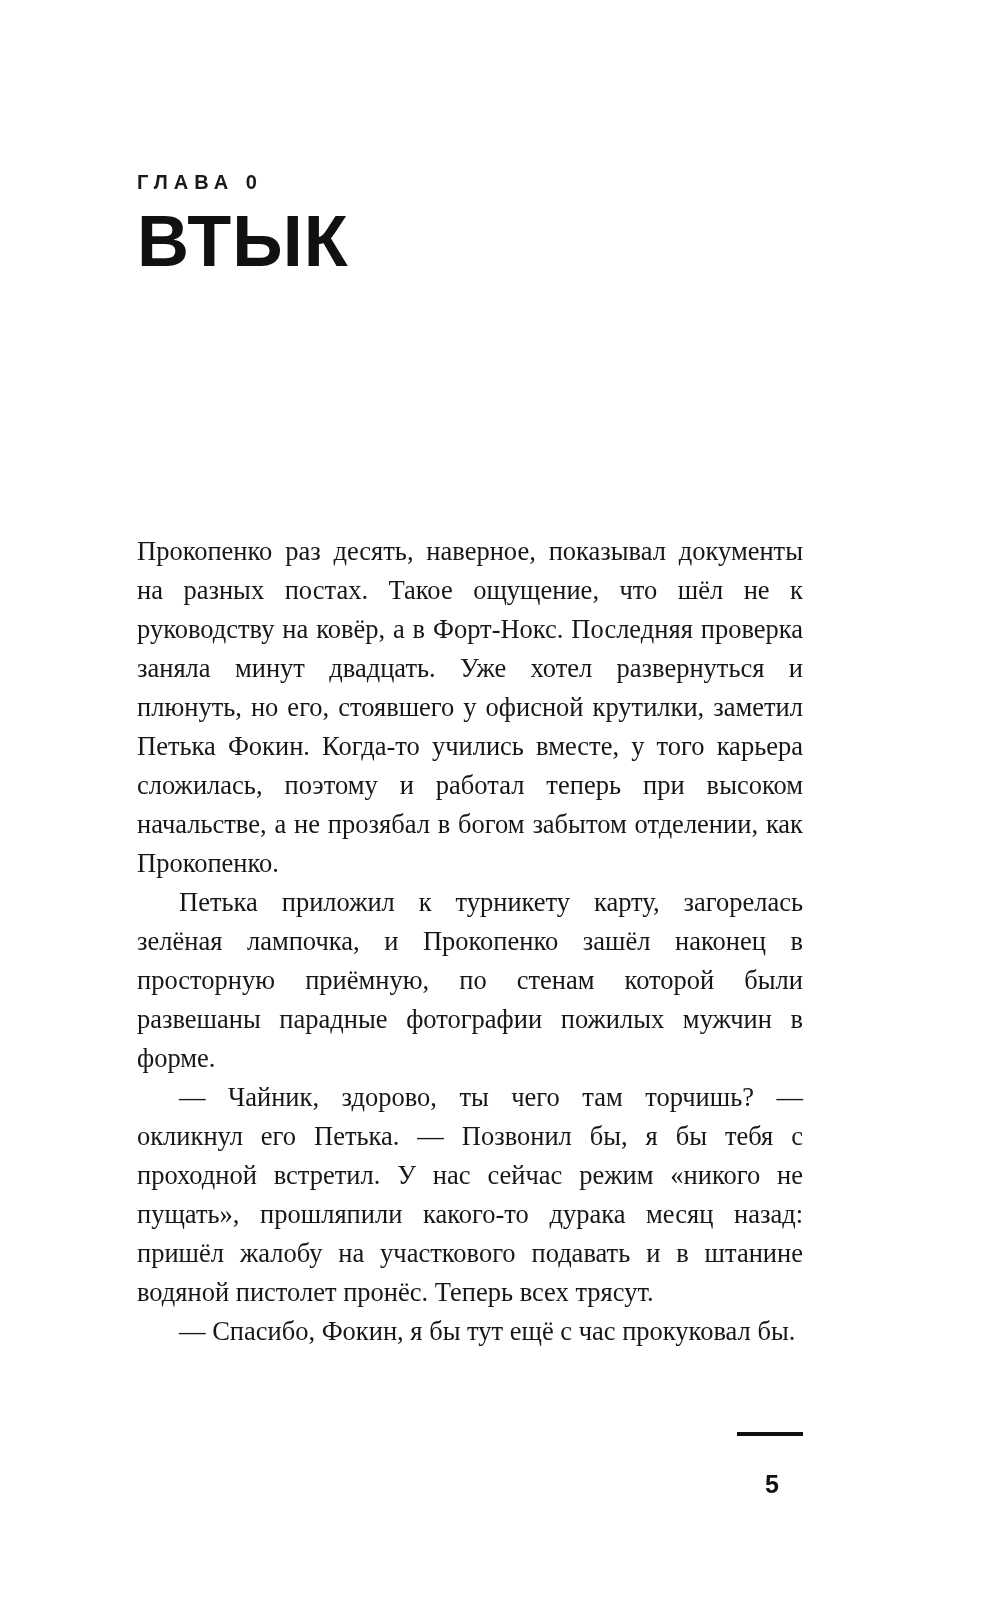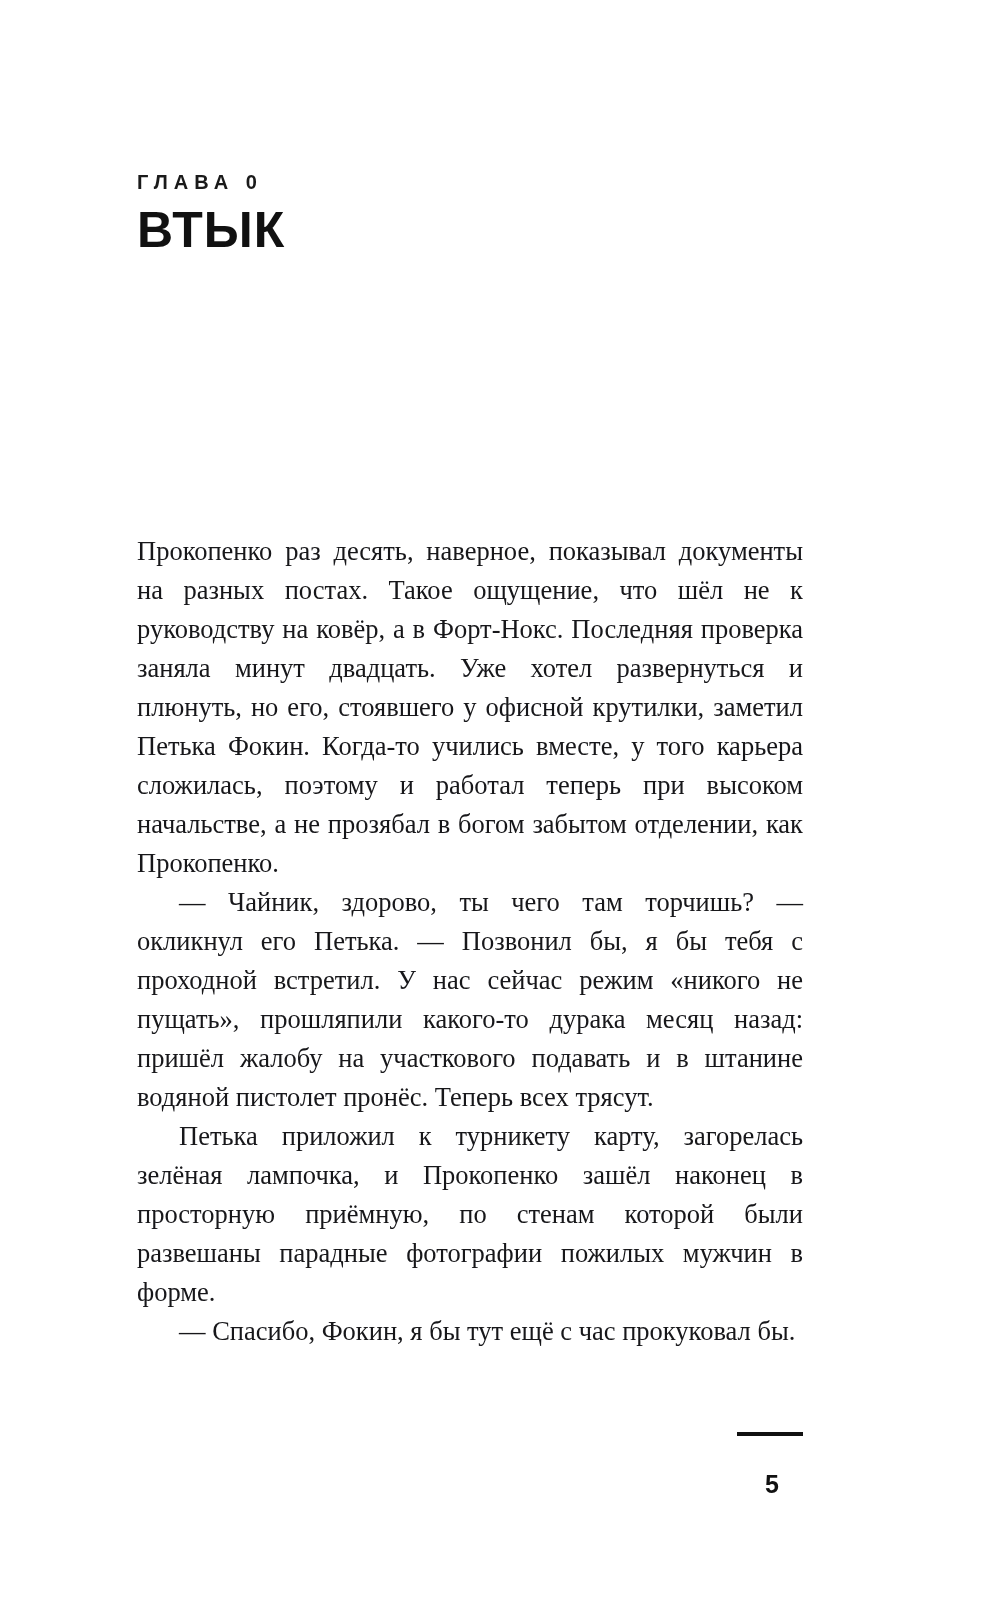--- a/index.html
+++ b/index.html
@@ -34,21 +34,21 @@
     font-weight: bold;
     font-size: 20px;
     letter-spacing: 6px;
     color: #1a1a1a;
     margin: 0 0 10px 0;
     line-height: 1.2;
   }
   .chapter-title {
     font-family: "Liberation Sans", sans-serif;
     font-weight: bold;
-    font-size: 50px;
+    font-size: 72px;
     letter-spacing: 1px;
     color: #111111;
     margin: 0;
     line-height: 1.05;
   }
   .body-text {
     position: absolute;
     left: 137px;
     top: 532px;
     width: 666px;
@@ -96,22 +96,22 @@
 
 <div class="page">
 
   <div class="content">
     <div class="chapter-label">ГЛАВА 0</div>
     <h1 class="chapter-title">ВТЫК</h1>
   </div>
 
   <div class="body-text">
     <p>Прокопенко раз десять, наверное, показывал до­кументы на разных постах. Такое ощущение, что шёл не к руководству на ковёр, а в Форт-Нокс. Последняя проверка заняла минут двадцать. Уже хотел развернуться и плюнуть, но его, стоявшего у офисной крутилки, заметил Петька Фокин. Ког­да-то учились вместе, у того карьера сложилась, поэтому и работал теперь при высоком начальстве, а не прозябал в богом забытом отделении, как Прокопенко.</p>
+    <p class="indent">Петька приложил к турникету карту, загорелась зелёная лампочка, и Прокопенко зашёл наконец в просторную приёмную, по стенам которой были развешаны парадные фотографии пожилых муж­чин в форме.</p>
     <p class="indent">— Чайник, здорово, ты чего там торчишь? — окликнул его Петька. — Позвонил бы, я бы тебя с проходной встретил. У нас сейчас режим «никого не пущать», прошляпили какого-то дурака месяц назад: пришёл жалобу на участкового подавать и в штанине водяной пистолет пронёс. Теперь всех трясут.</p>
-    <p class="indent">Петька приложил к турникету карту, загорелась зелёная лампочка, и Прокопенко зашёл наконец в просторную приёмную, по стенам которой были развешаны парадные фотографии пожилых муж­чин в форме.</p>
     <p class="indent">— Спасибо, Фокин, я бы тут ещё с час прокуковал бы.</p>
   </div>
 
   <div class="footer">
     <div class="footer-rule"></div>
     <div class="page-number">5</div>
   </div>
 
 </div>
 

